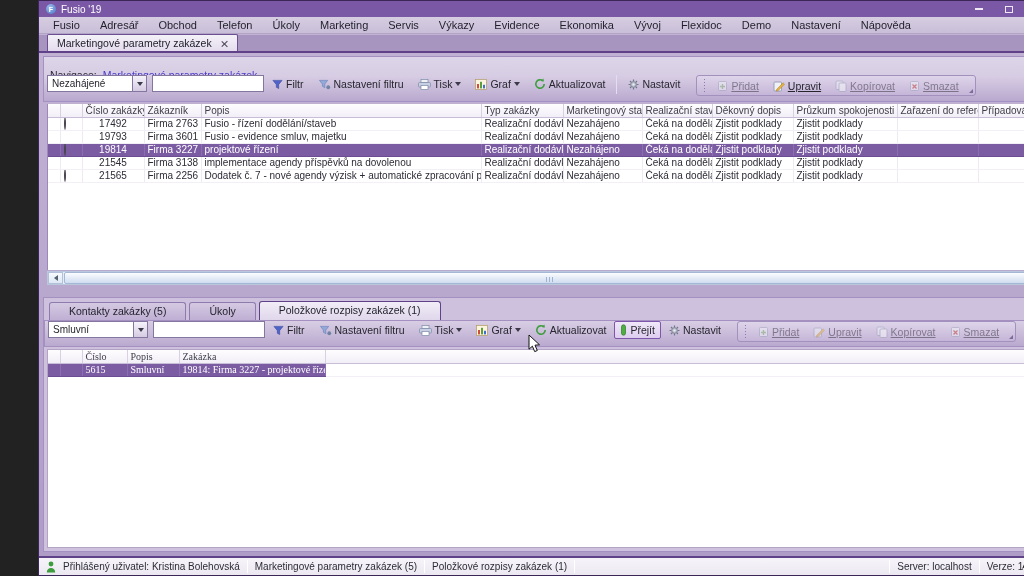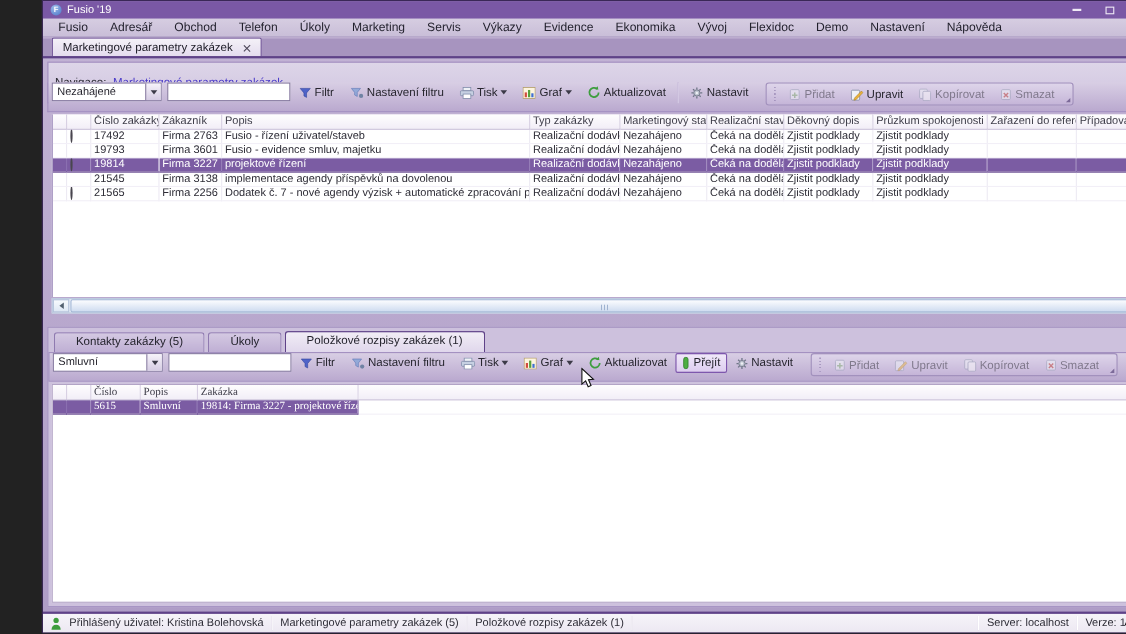--- a/index.html
+++ b/index.html
@@ -54,35 +54,35 @@
     border-top:4px solid #3c3a48;}
   .tb-input{width:112px;height:17px;background:#fff;border:1px solid #84779f;margin-left:3px;
     font-size:10px;font-family:"Liberation Sans",sans-serif;padding:0 3px;flex:none;outline:none;}
   .btn{display:flex;align-items:center;gap:3px;padding:2px 5px;border:1px solid transparent;border-radius:2px;
     white-space:nowrap;flex:none;}
   .btn svg{display:block;}
   .btn.highlight{background:linear-gradient(#f0e8f9,#ddcdef);border-color:#7e57ad;}
   .btn.disabled{opacity:.48;}
   .tsep{width:1px;height:19px;background:#9d8bb9;border-right:1px solid #e4dcf0;margin:0 3px;flex:none;}
   .btn-group{position:relative;display:flex;align-items:center;background:linear-gradient(#ded5ea,#c5b5d8);
-    border:1px solid #a291bd;border-radius:3px;padding:1px 10px 1px 7px;margin-left:8px;height:21px;gap:2px;flex:none;}
+    border:1px solid #a291bd;border-radius:3px;padding:1px 10px 1px 7px;margin-left:8px;height:21px;gap:2px;flex:none;text-decoration:underline;}
   .btn-group::before{content:"";width:1px;height:13px;margin-right:4px;
     background:repeating-linear-gradient(#8d7bab 0 1px,transparent 1px 3px);}
   .btn-group::after{content:"";position:absolute;right:2px;bottom:2px;width:0;height:0;
     border-left:4px solid transparent;border-bottom:4px solid #7c6a99;}
   
   .grid-box{position:absolute;background:#fff;overflow:hidden;font-size:10px;}
   #top-grid{top:103px;left:8px;right:8px;height:166px;border-left:1px solid #9c89ba;border-right:1px solid #9c89ba;}
   table{border-collapse:collapse;table-layout:fixed;width:100%;}
   th{font-weight:normal;text-align:left;color:#3e3d49;height:13px;padding:0 3px;
     background:linear-gradient(#fefdfe,#f2eef7);border-right:1px solid #d8d0e3;border-bottom:1px solid #c8bed8;
     overflow:hidden;white-space:nowrap;font-size:10px;}
   td{height:12px;line-height:12px;padding:0 3px;border-right:1px solid #edeaf3;border-bottom:1px solid #f2eff7;
     overflow:hidden;white-space:nowrap;color:#2d2c36;}
-  td.num{text-align:left;}
+  td.num{text-align:center;}
   tr.sel td{background:#7b5ca3;color:#fff;border-right-color:#8a6fb0;border-bottom-color:#6a4d92;}
   tr.sel td.filler{background:#fff;border-right-color:#edeaf3;border-bottom-color:#f2eff7;}
   .att-oval{width:6px;height:9px;margin:0 auto;border-radius:50%;
     background:radial-gradient(circle at 35% 30%,#8a878f,#55525b);border:1px solid #49464f;}
   
   .hscroll{position:absolute;top:270px;left:8px;right:8px;height:14px;background:#e7edf7;
     border:1px solid #bac7dd;display:flex;align-items:stretch;}
   .sc-arrow{width:15px;background:linear-gradient(#f7fafd,#dde7f4);border:1px solid #b2c1da;
     display:flex;align-items:center;justify-content:center;flex:none;}
   .arr-l{width:0;height:0;border-top:3.5px solid transparent;border-bottom:3.5px solid transparent;border-right:4px solid #52606f;}
@@ -314,21 +314,21 @@
             <th>Případová stu...</th>
             <th>Z</th>
           </tr>
         </thead>
         <tbody>
           <tr>
             <td></td>
             <td><span class="att-oval"></span></td>
             <td class="num">17492</td>
             <td>Firma 2763</td>
-            <td>Fusio - řízení uživatel/staveb</td>
+            <td>Fusio - řízení dodělání/staveb</td>
             <td>Realizační dodávka</td>
             <td>Nezahájeno</td>
             <td>Čeká na dodělání</td>
             <td>Zjistit podklady</td>
             <td>Zjistit podklady</td>
             <td></td>
             <td></td>
             <td></td>
           </tr>
           <tr>

